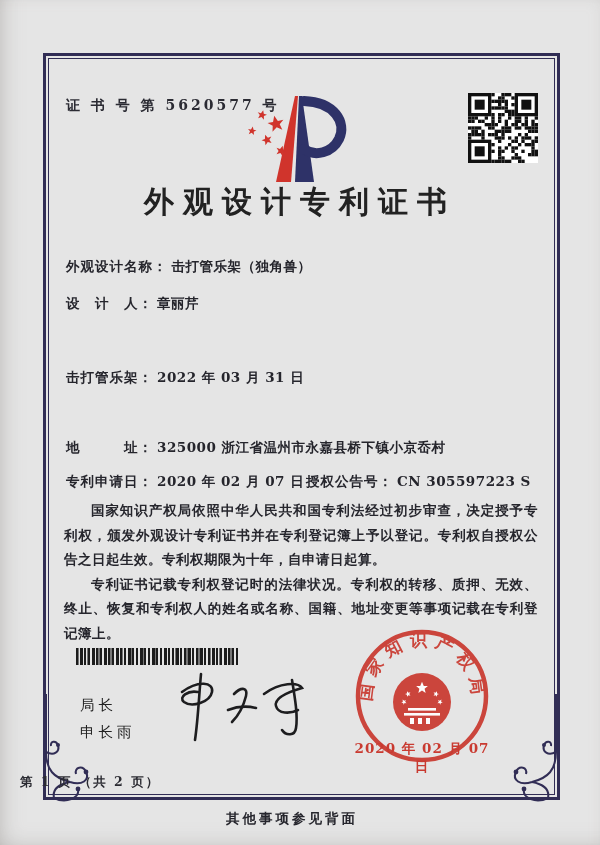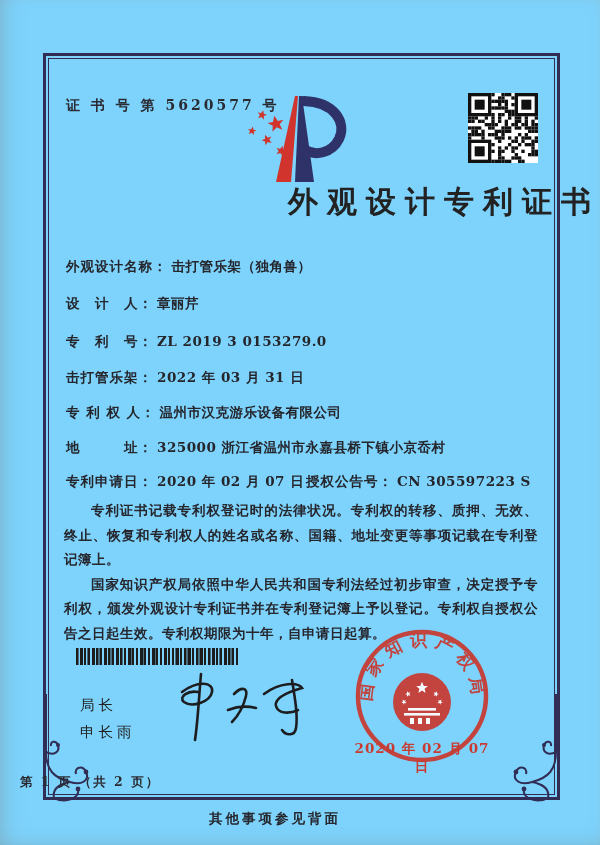--- a/index.html
+++ b/index.html
@@ -1,24 +1,24 @@
 <!DOCTYPE html>
 <html><head>
 <meta charset="utf-8">
 <style>
   html,body{margin:0;padding:0;}
   body{background:#ffffff;font-family:"DejaVu Serif","Liberation Serif",serif;}
-  .page{position:relative;width:600px;height:845px;margin:0 auto;background:#7dd3fc;overflow:hidden;
+  .page{position:relative;width:600px;height:845px;margin:0 auto;background:#e5e5e5;overflow:hidden;
         box-shadow:inset 14px -10px 26px -18px rgba(120,115,110,.55), inset -6px 6px 18px -14px rgba(160,155,150,.4);}
   .frame{position:absolute;left:43px;top:53px;width:517px;height:747px;border:3px solid #312d55;box-sizing:border-box;}
   .frame-inner{position:absolute;inset:2px;border:1px solid #312d55;}
   .cert-no{position:absolute;left:66px;top:97px;font-size:14px;font-weight:700;color:#2b2b33;letter-spacing:3px;}
   .logo{position:absolute;left:238px;top:84px;width:122px;height:110px;}
   .qr{position:absolute;left:468px;top:93px;width:70px;height:70px;}
-  .title{position:absolute;left:0;top:182px;width:600px;margin:0;text-align:right;
+  .title{position:absolute;left:0;top:182px;width:600px;margin:0;text-align:center;
          font-size:30px;font-weight:700;color:#222;letter-spacing:9px;}
   .field-row{position:absolute;left:66px;font-size:13.5px;color:#25252c;white-space:nowrap;}
   .flabel{font-weight:700;letter-spacing:1px;}
   .fvalue{font-weight:600;letter-spacing:.5px;margin-left:4px;}
   .grant-left{left:66px;}
   .grant-right{left:306px;text-align:right;}
   .paras{position:absolute;left:64px;top:498px;width:474px;font-size:13.5px;line-height:1.82;
          color:#26262d;text-align:justify;font-weight:600;}
   .paras p{margin:0;text-indent:2em;letter-spacing:.5px;}
   .barcode{position:absolute;left:76px;top:648px;width:162px;height:17px;
@@ -26,21 +26,21 @@
       repeating-linear-gradient(90deg,#1c1c1c 0 2px,rgba(0,0,0,0) 2px 4px),
       repeating-linear-gradient(90deg,#1c1c1c 0 1px,rgba(0,0,0,0) 1px 6px),
       repeating-linear-gradient(90deg,rgba(28,28,28,.55) 0 3px,rgba(0,0,0,0) 3px 11px);}
   .signoff{position:absolute;left:80px;top:692px;font-size:14.5px;font-weight:400;color:#222;letter-spacing:4px;line-height:1.85;}
   .signature{position:absolute;left:168px;top:668px;width:145px;height:80px;}
   .seal{position:absolute;left:352px;top:626px;width:140px;height:140px;}
   .seal-date{position:absolute;left:346px;top:740px;width:152px;text-align:center;
              color:#c93a30;font-size:13.5px;font-weight:700;letter-spacing:1px;}
   .page-num{position:absolute;left:20px;top:774px;width:520px;
             font-size:12.5px;font-weight:600;color:#2a2a31;letter-spacing:2px;}
-  .back-note{position:absolute;left:15px;top:810px;width:520px;text-align:center;
+  .back-note{position:absolute;left:32px;top:810px;width:520px;text-align:center;
              font-size:13.5px;font-weight:700;color:#26262d;letter-spacing:3px;}
   .flourish{position:absolute;width:84px;height:108px;}
   .flourish.left{left:40px;top:694px;}
   .flourish.right{left:478px;top:694px;transform:scaleX(-1);}
 </style>
 </head>
 <body>
 
 <div class="page">
 
@@ -266,42 +266,36 @@
   </svg>
 
   <h1 class="title">外观设计专利证书</h1>
 
   <div class="field-row" style="top:258px">
     <span class="flabel">外观设计名称：</span><span class="fvalue">击打管乐架（独角兽）</span>
   </div>
   <div class="field-row" style="top:295px">
     <span class="flabel">设　计　人：</span><span class="fvalue">章丽芹</span>
   </div>
-  <div class="field-row" style="top:333px">
-    <span class="flabel">专　利　号：</span><span class="fvalue">ZL 2019 3 0153279.0</span>
-  </div>
   <div class="field-row" style="top:369px">
     <span class="flabel">击打管乐架：</span><span class="fvalue">2022 年 03 月 31 日</span>
   </div>
-  <div class="field-row" style="top:404px">
-    <span class="flabel">专 利 权 人：</span><span class="fvalue">温州市汉克游乐设备有限公司</span>
-  </div>
   <div class="field-row" style="top:439px">
     <span class="flabel">地　　　址：</span><span class="fvalue">325000 浙江省温州市永嘉县桥下镇小京岙村</span>
   </div>
   <div class="field-row grant-left" style="top:473px">
     <span class="flabel">专利申请日：</span><span class="fvalue">2020 年 02 月 07 日</span>
   </div>
   <div class="field-row grant-right" style="top:473px">
     <span class="flabel">授权公告号：</span><span class="fvalue">CN 305597223 S</span>
   </div>
 
   <div class="paras">
+    <p>国家知识产权局依照中华人民共和国专利法经过初步审查，决定授予专利权，颁发外观设计专利证书并在专利登记簿上予以登记。专利权自授权公告之日起生效。专利权期限为十年，自申请日起算。</p>
     <p>专利证书记载专利权登记时的法律状况。专利权的转移、质押、无效、终止、恢复和专利权人的姓名或名称、国籍、地址变更等事项记载在专利登记簿上。</p>
-    <p>国家知识产权局依照中华人民共和国专利法经过初步审查，决定授予专利权，颁发外观设计专利证书并在专利登记簿上予以登记。专利权自授权公告之日起生效。专利权期限为十年，自申请日起算。</p>
   </div>
 
   <div class="barcode"></div>
 
   <div class="signoff">
     <div>局长</div>
     <div>申长雨</div>
   </div>
 
   <svg class="signature" viewBox="0 0 145 80">

